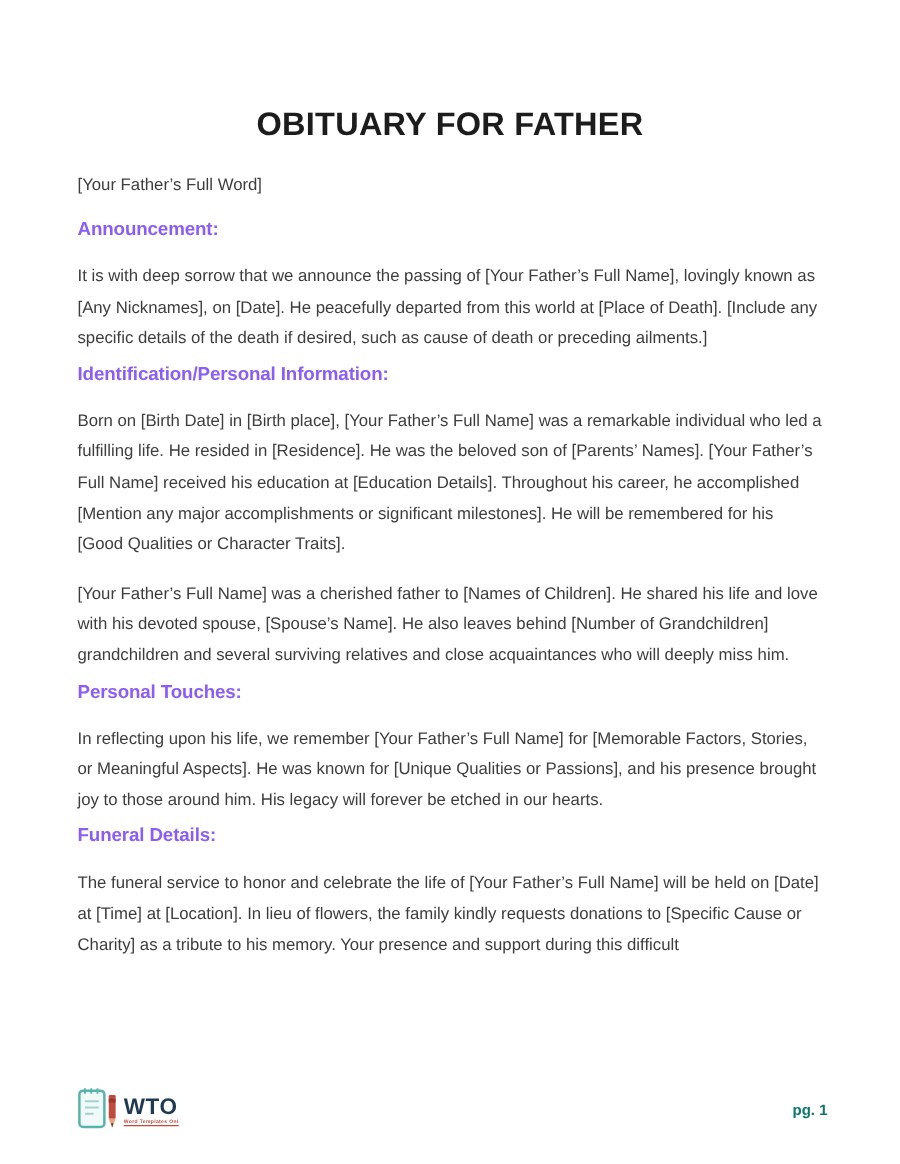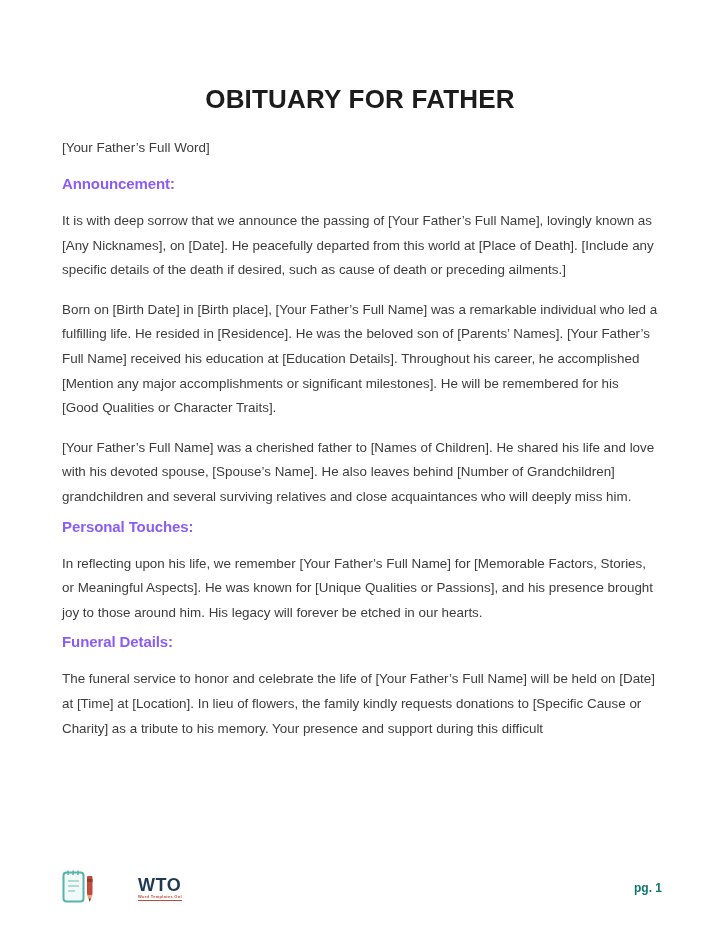--- a/index.html
+++ b/index.html
@@ -65,21 +65,20 @@
     display: flex;
     align-items: center;
     gap: 3px;
     text-decoration: none;
     cursor: pointer;
   }
   .logo-text {
     display: flex;
     flex-direction: column;
     line-height: 1;
-    margin-left: 39px;
   }
   .logo-wto {
     font-size: 18px;
     font-weight: 700;
     color: #1e3a52;
     letter-spacing: 0.5px;
   }
   .logo-tagline {
     margin-top: 1px;
     font-size: 4px;
@@ -106,20 +105,21 @@
   <h1 class="doc-title">OBITUARY FOR FATHER</h1>
 
   <p class="name-line">[Your Father’s Full Word]</p>
 
   <section class="doc-section first">
     <h2 class="section-heading">Announcement:</h2>
     <p class="section-body">It is with deep sorrow that we announce the passing of [Your Father’s Full Name], lovingly known as [Any Nicknames], on [Date]. He peacefully departed from this world at [Place of Death]. [Include any specific details of the death if desired, such as cause of death or preceding ailments.]</p>
   </section>
 
   <section class="doc-section">
+    <h2 class="section-heading">Identification/Personal Information:</h2>
     <p class="section-body">Born on [Birth Date] in [Birth place], [Your Father’s Full Name] was a remarkable individual who led a fulfilling life. He resided in [Residence]. He was the beloved son of [Parents’ Names]. [Your Father’s Full Name] received his education at [Education Details]. Throughout his career, he accomplished [Mention any major accomplishments or significant milestones]. He will be remembered for his [Good Qualities or Character Traits].</p>
   </section>
 
   <section class="doc-section">
     <p class="section-body">[Your Father’s Full Name] was a cherished father to [Names of Children]. He shared his life and love with his devoted spouse, [Spouse’s Name]. He also leaves behind [Number of Grandchildren] grandchildren and several surviving relatives and close acquaintances who will deeply miss him.</p>
   </section>
 
   <section class="doc-section">
     <h2 class="section-heading">Personal Touches:</h2>
     <p class="section-body">In reflecting upon his life, we remember [Your Father’s Full Name] for [Memorable Factors, Stories, or Meaningful Aspects]. He was known for [Unique Qualities or Passions], and his presence brought joy to those around him. His legacy will forever be etched in our hearts.</p>

